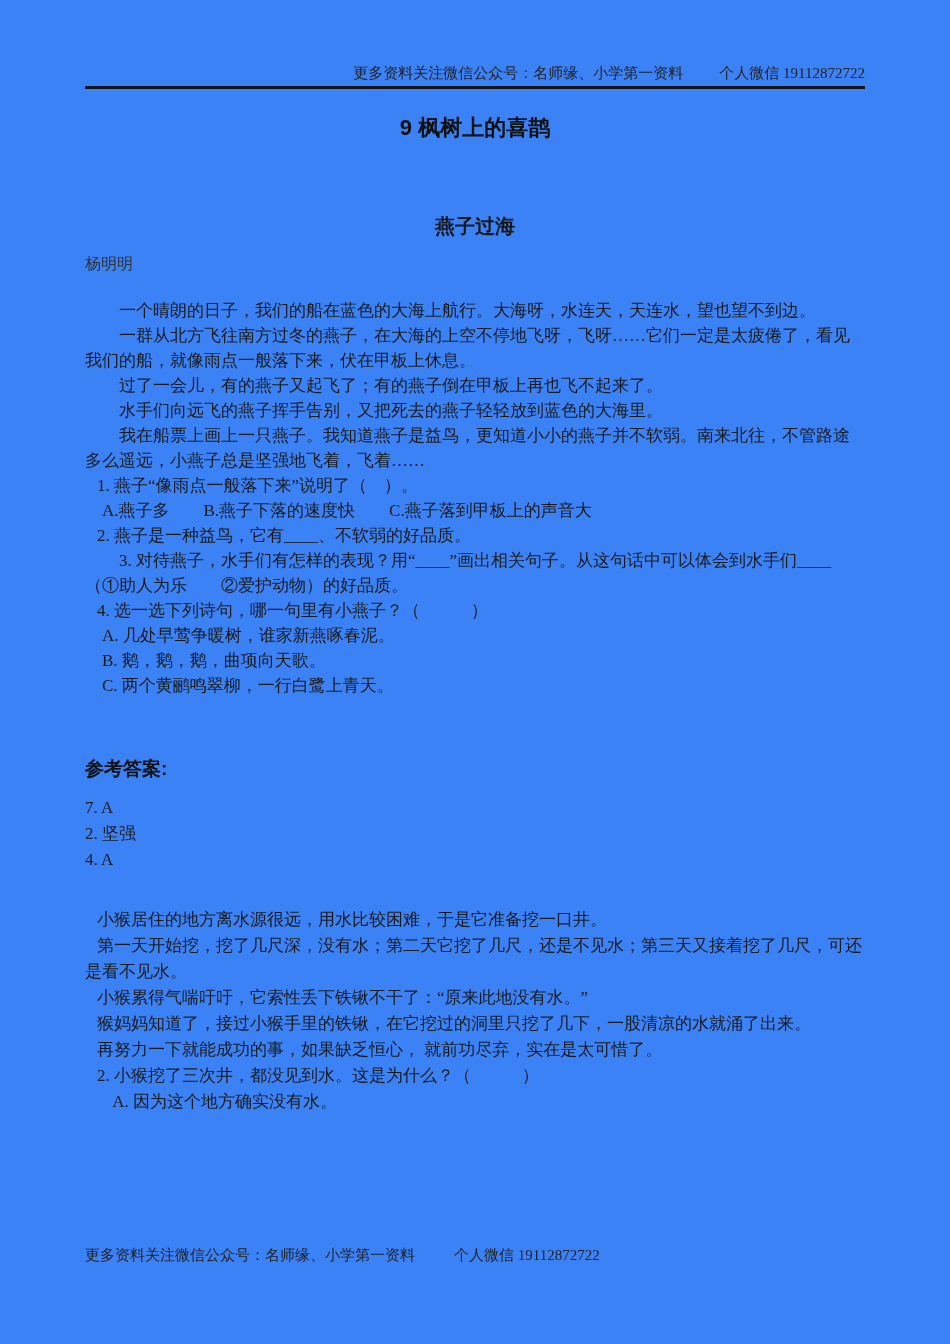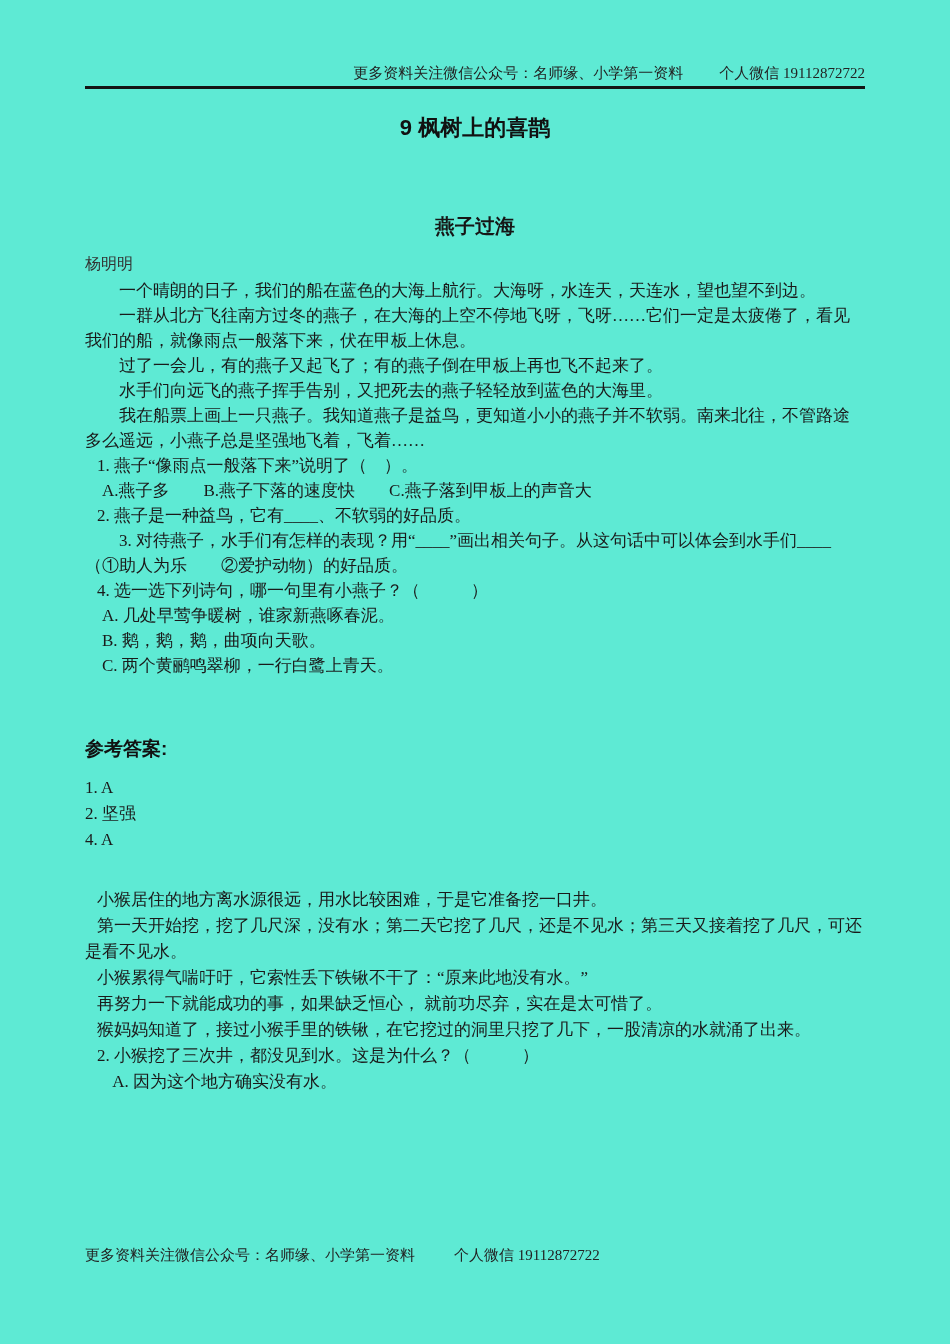--- a/index.html
+++ b/index.html
@@ -1,21 +1,21 @@
 <!DOCTYPE html>
 <html><head>
 <meta charset="utf-8">
 <style>
   html, body { margin: 0; padding: 0; background: #e8e8e8; }
   .page {
     position: relative;
     width: 950px;
     height: 1344px;
     margin: 0 auto;
-    background: #5eead4;
+    background: #3b82f6;
     color: #1a1a1a;
     font-family: "Liberation Serif", "DejaVu Serif", serif;
     overflow: hidden;
     box-sizing: border-box;
   }
   .pre { white-space: pre-wrap; }
 
   
   .page-header {
     margin: 0 85px;
@@ -52,21 +52,21 @@
   .passage-title.second { margin-top: 62px; }
   .passage-author {
     margin: 14px 85px 0;
     text-align: left;
     font-size: 16px;
     color: #333;
   }
 
   
   .passage-body {
-    margin: 3px 85px 0;
+    margin: 23px 85px 0;
     font-size: 17px;
     line-height: 25px;
   }
   .passage-body.second { margin-top: 34px; line-height: 26px; }
   .passage-body p, .passage-body div { margin: 0; }
 
   .indent-2  { text-indent: 2em; }
   .indent-q  { text-indent: 0.7em; }
   .indent-opt{ text-indent: 1em; }
   .indent-opt2{ text-indent: 1.6em; }
@@ -130,34 +130,34 @@
       <div class="indent-q pre">4. 选一选下列诗句，哪一句里有小燕子？（　　　）</div>
       <div class="indent-opt pre">A. 几处早莺争暖树，谁家新燕啄春泥。</div>
       <div class="indent-opt pre">B. 鹅，鹅，鹅，曲项向天歌。</div>
       <div class="indent-opt pre">C. 两个黄鹂鸣翠柳，一行白鹭上青天。</div>
     </div>
   </section>
 
   <section class="answer-key">
     <h3 class="answer-key-heading pre">参考答案:</h3>
     <div class="answer-list">
-      <div class="pre">1. A</div>
+      <div class="pre">7. A</div>
       <div class="pre">2. 坚强</div>
       <div class="pre">4. A</div>
     </div>
   </section>
 
   <section>
 
     <div class="passage-body second">
       <p class="indent-q pre">小猴居住的地方离水源很远，用水比较困难，于是它准备挖一口井。</p>
       <p class="indent-q pre">第一天开始挖，挖了几尺深，没有水；第二天它挖了几尺，还是不见水；第三天又接着挖了几尺，可还是看不见水。</p>
       <p class="indent-q pre">小猴累得气喘吁吁，它索性丢下铁锹不干了：“原来此地没有水。”</p>
+      <p class="indent-q pre">猴妈妈知道了，接过小猴手里的铁锹，在它挖过的洞里只挖了几下，一股清凉的水就涌了出来。</p>
       <p class="indent-q pre">再努力一下就能成功的事，如果缺乏恒心， 就前功尽弃，实在是太可惜了。</p>
-      <p class="indent-q pre">猴妈妈知道了，接过小猴手里的铁锹，在它挖过的洞里只挖了几下，一股清凉的水就涌了出来。</p>
 
       <div class="indent-q pre">2. 小猴挖了三次井，都没见到水。这是为什么？（　　　）</div>
       <div class="indent-opt2 pre">A. 因为这个地方确实没有水。</div>
     </div>
   </section>
 
   <div class="page-footer">
     <span class="pre">更多资料关注微信公众号：名师缘、小学第一资料</span>
     <span class="pre">个人微信 19112872722</span>
   </div>

